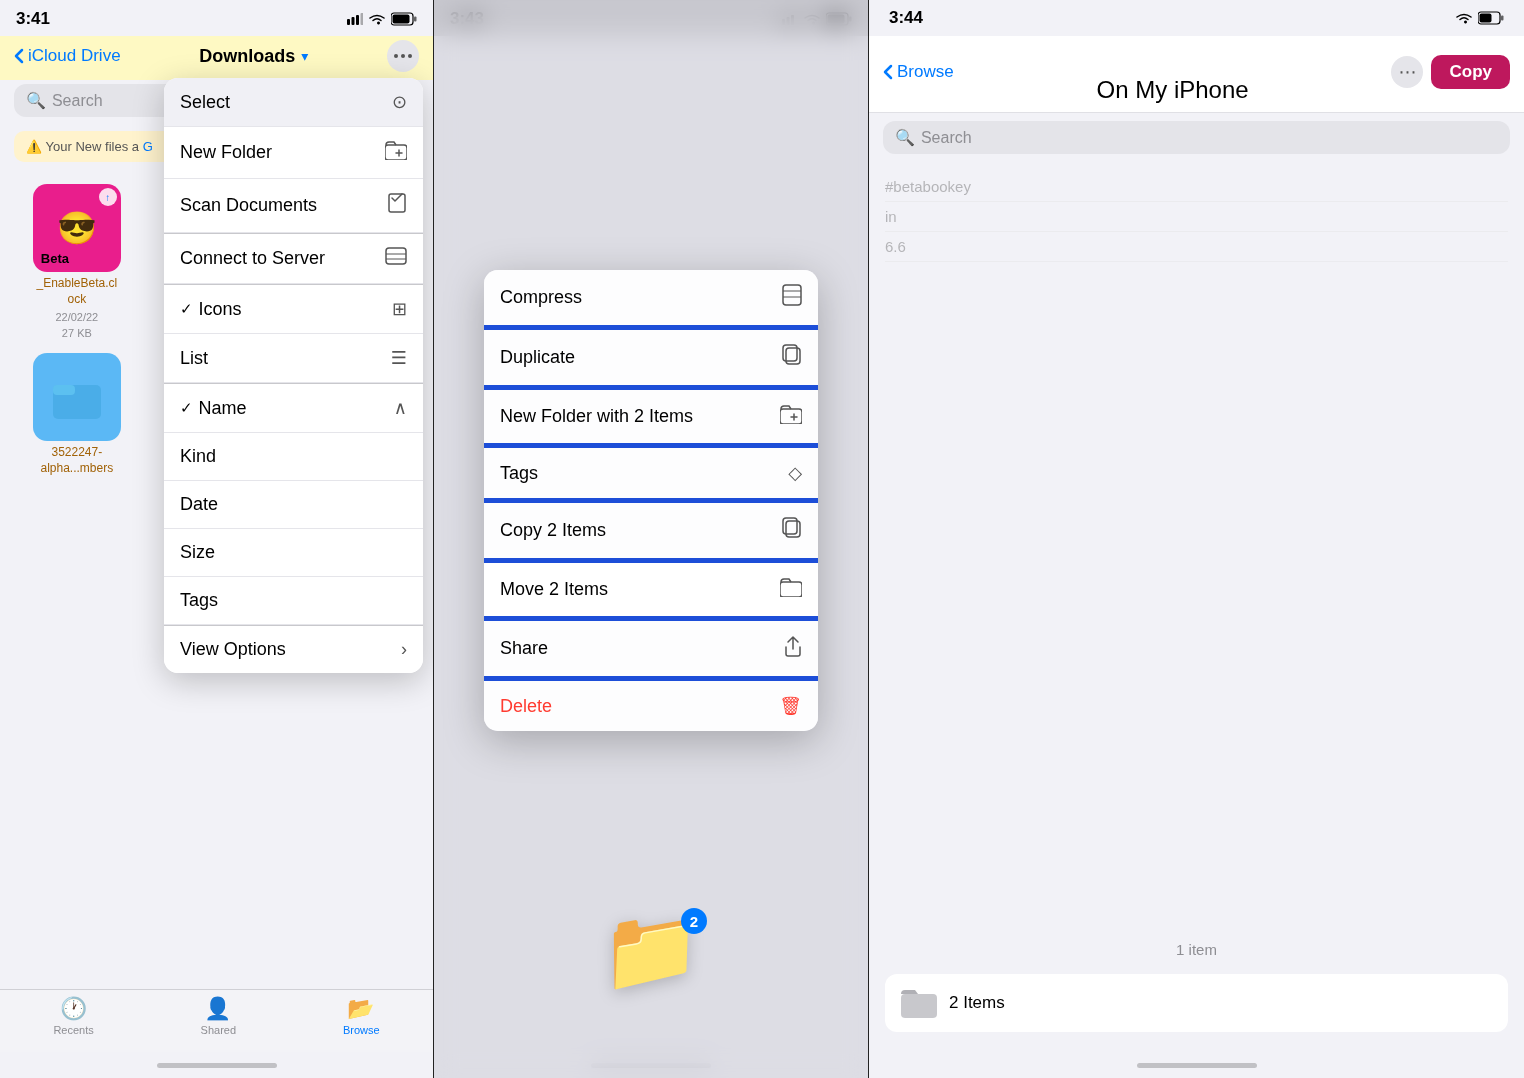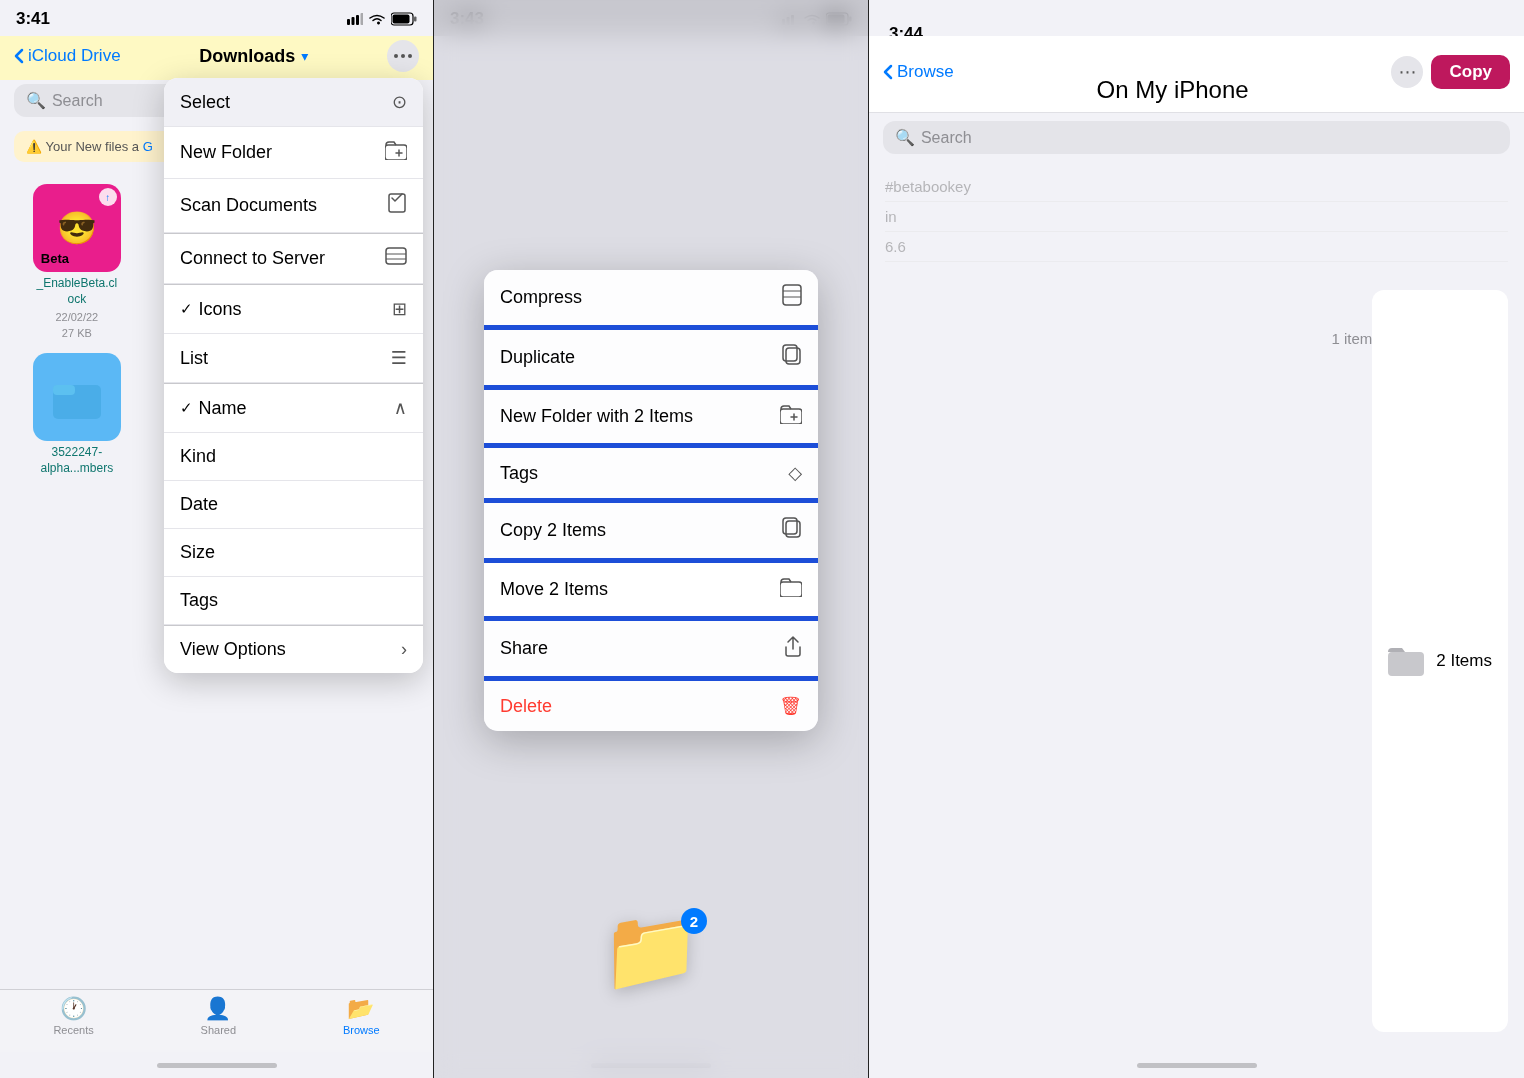--- a/index.html
+++ b/index.html
@@ -159,21 +159,21 @@
       display: flex;
       align-items: center;
       justify-content: center;
       overflow: hidden;
       position: relative;
     }
     .file-thumb.pink { background: #e91e8c; }
     .file-thumb.blue { background: #5bb8f5; }
     .file-name {
       font-size: 12px;
-      color: #0f766e;
+      color: #a16207;
       text-align: center;
       line-height: 1.3;
       max-width: 88px;
       word-break: break-word;
     }
     .file-meta {
       font-size: 11px;
       color: #8e8e93;
       text-align: center;
     }
@@ -284,25 +284,24 @@
       color: #fff;
       font-size: 15px;
       font-weight: 700;
       display: flex; align-items: center; justify-content: center;
     }
 
     
     .p3-status-bar {
       display: flex;
       justify-content: space-between;
-      align-items: flex-start;
-      padding: 24px 20px 4px;
+      align-items: center;
+      padding: 4px 20px 4px;
       background: #f2f2f7;
       height: 36px;
-      flex-direction: column;
     }
     .p3-nav-bar {
       display: flex;
       align-items: center;
       justify-content: space-between;
       padding: 4px 14px 8px;
       background: #fff;
       border-bottom: 1px solid #e0e0e5;
     }
     .copy-button {
@@ -322,21 +321,21 @@
       display: flex; align-items: center; justify-content: center;
       cursor: pointer;
       font-size: 18px;
       color: #555;
     }
     .p3-content {
       flex: 1;
       background: #f2f2f7;
       padding: 20px 16px;
       display: flex;
-      flex-direction: row;
+      flex-direction: column;
     }
     .p3-folder-row {
       background: #fff;
       border-radius: 12px;
       padding: 14px 16px;
       display: flex;
       align-items: center;
       gap: 12px;
       font-size: 17px;
       color: #000;

